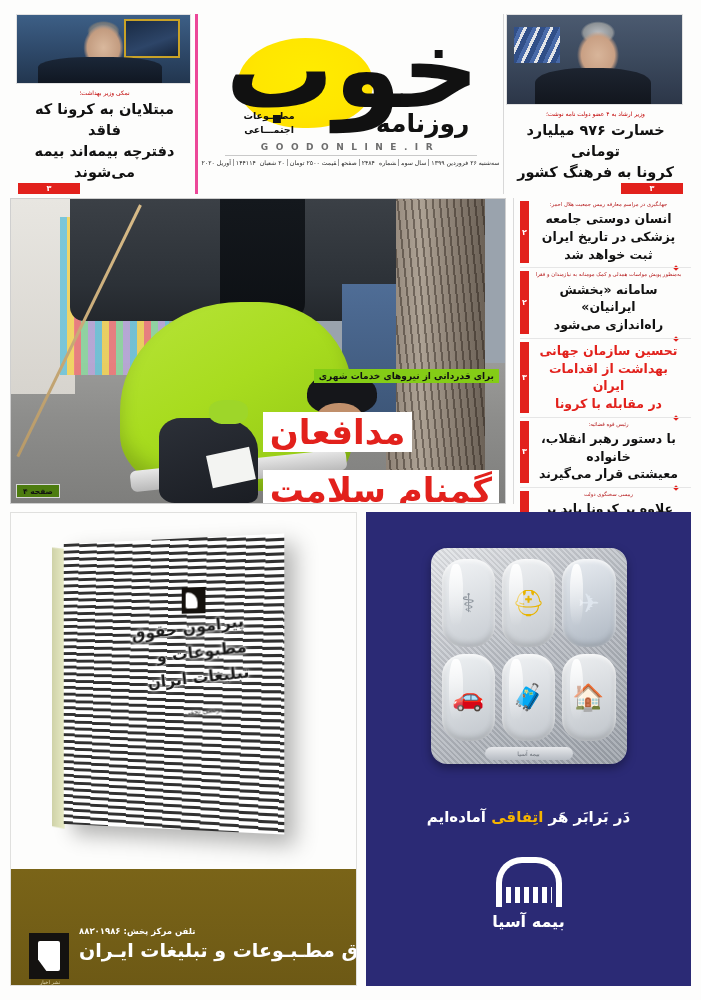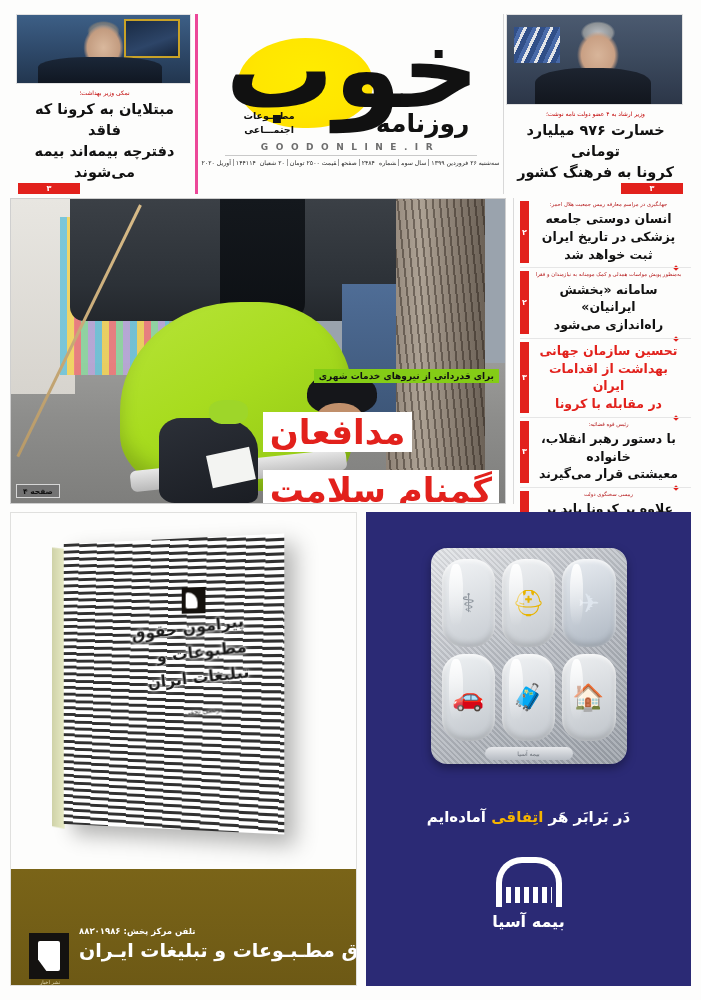--- a/index.html
+++ b/index.html
@@ -236,21 +236,21 @@
   .glove{
     position:absolute;left:40%;bottom:26%;width:8%;height:8%;
     background:#9ed629;border-radius:40%;
   }
   .paper{
     position:absolute;left:40%;bottom:6%;width:9%;height:11%;
     background:#f3f4f2;transform:rotate(-12deg);
   }
   .pagelabel{
     position:absolute;left:5px;bottom:5px;
-    background:#737373;color:#111;font-size:7.5px;font-weight:bold;
+    background:#4d7c0f;color:#111;font-size:7.5px;font-weight:bold;
     padding:1.5px 6px;border:1px solid #d6d6d6;
   }
   
   .lead-kicker{
     position:absolute;right:6px;top:170px;
     background:#84cc16;color:#111;font-size:9px;font-weight:bold;
     padding:2px 5px;
   }
   .lead-head{
     position:absolute;right:6px;top:186px;

